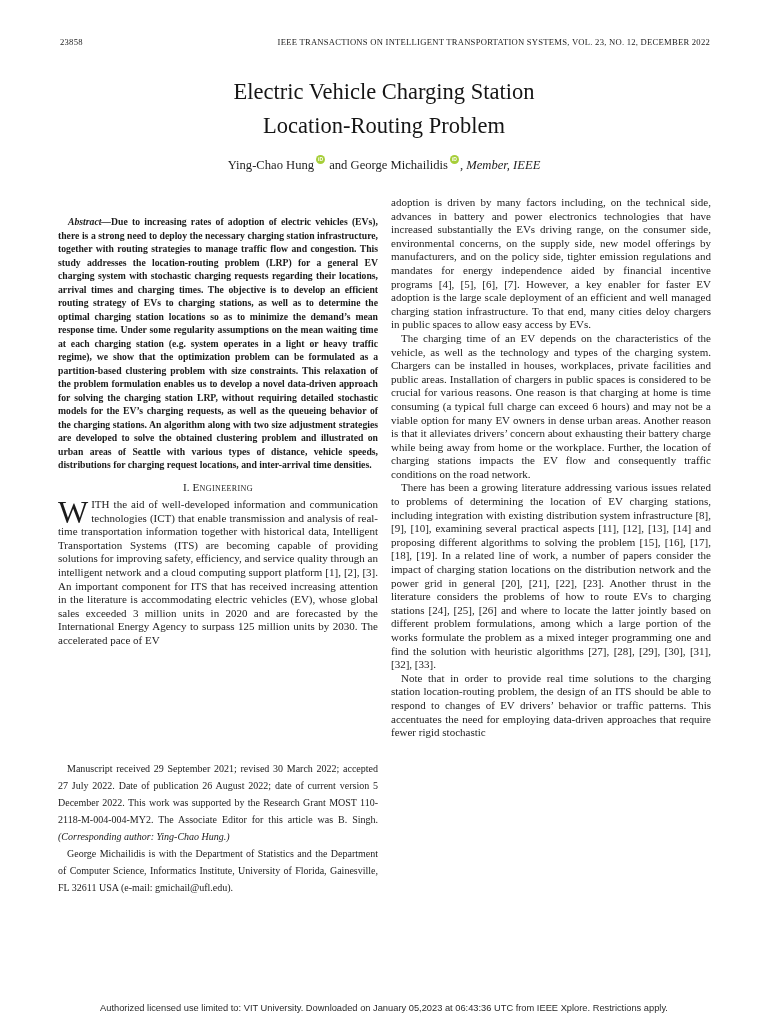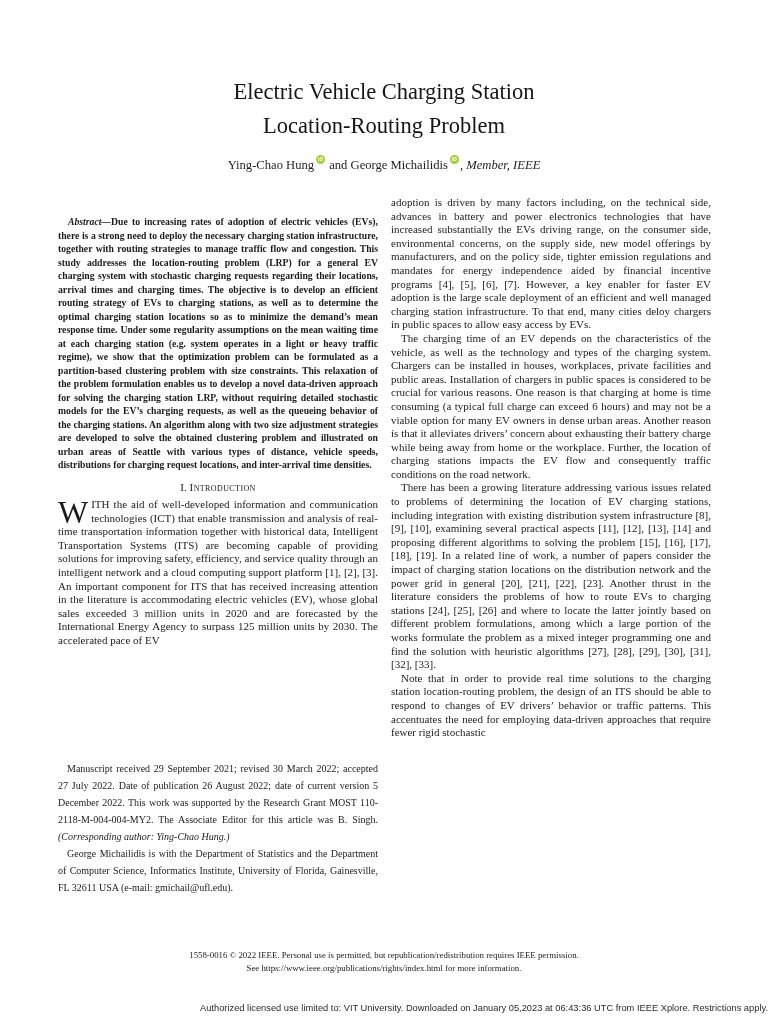--- a/index.html
+++ b/index.html
@@ -107,66 +107,66 @@
     position:absolute;
     left:0;right:0;bottom:49px;
     text-align:center;
     font-size:8.8px;
     line-height:13px;
     color:#222;
   }
   .watermark{
     position:absolute;
     left:0;right:0;bottom:11px;
-    text-align:right;
+    text-align:center;
     font-family:"Liberation Sans", sans-serif;
     font-size:9.3px;
     color:#2a2a2a;
   }
 </style>
 </head>
 <body>
 
 <div class="page">
 
+  <div class="runhead">
+    <span>23858</span>
+    <span>IEEE TRANSACTIONS ON INTELLIGENT TRANSPORTATION SYSTEMS, VOL. 23, NO. 12, DECEMBER 2022</span>
+  </div>
 
   <div class="title">
     <span class="tline">Electric Vehicle Charging Station</span>
     <span class="tline">Location-Routing Problem</span>
   </div>
 
   <div class="authors">
     <span>Ying-Chao Hung</span><span class="orcid">iD</span><span> and </span><span>George Michailidis</span><span class="orcid">iD</span><span>, </span><i>Member, IEEE</i>
   </div>
 
   <div class="columns">
 
     <div class="col col-left">
       <p class="abstract"><span class="lbl">Abstract—</span><span>Due to increasing rates of adoption of electric vehicles (EVs), there is a strong need to deploy the necessary charging station infrastructure, together with routing strategies to manage traffic flow and congestion. This study addresses the location-routing problem (LRP) for a general EV charging system with stochastic charging requests regarding their locations, arrival times and charging times. The objective is to develop an efficient routing strategy of EVs to charging stations, as well as to determine the optimal charging station locations so as to minimize the demand’s mean response time. Under some regularity assumptions on the mean waiting time at each charging station (e.g. system operates in a light or heavy traffic regime), we show that the optimization problem can be formulated as a partition-based clustering problem with size constraints. This relaxation of the problem formulation enables us to develop a novel data-driven approach for solving the charging station LRP, without requiring detailed stochastic models for the EV’s charging requests, as well as the queueing behavior of the charging stations. An algorithm along with two size adjustment strategies are developed to solve the obtained clustering problem and illustrated on urban areas of Seattle with various types of distance, vehicle speeds, distributions for charging request locations, and inter-arrival time densities.</span></p>
 
 
-      <h2 class="sec"><span>I.</span> <span class="sc">Introduction</span></h2>
+      <h2 class="sec"><span>I.</span> <span class="sc">Engineering</span></h2>
 
       <p class="intro"><span class="dropcap">W</span><span>ITH the aid of well-developed information and communication technologies (ICT) that enable transmission and analysis of real-time transportation information together with historical data, Intelligent Transportation Systems (ITS) are becoming capable of providing solutions for improving safety, efficiency, and service quality through an intelligent network and a cloud computing support platform [1], [2], [3]. An important component for ITS that has received increasing attention in the literature is accommodating electric vehicles (EV), whose global sales exceeded 3 million units in 2020 and are forecasted by the International Energy Agency to surpass 125 million units by 2030. The accelerated pace of EV</span></p>
 
       <div class="footnotes">
         <p><span>Manuscript received 29 September 2021; revised 30 March 2022; accepted 27 July 2022. Date of publication 26 August 2022; date of current version 5 December 2022. This work was supported by the Research Grant MOST 110-2118-M-004-004-MY2. The Associate Editor for this article was B. Singh. </span><span class="corr">(Corresponding author: Ying-Chao Hung.)</span></p>
         <p>George Michailidis is with the Department of Statistics and the Department of Computer Science, Informatics Institute, University of Florida, Gainesville, FL 32611 USA (e-mail: gmichail@ufl.edu).</p>
       </div>
     </div>
 
     <div class="col col-right">
       <p class="cont">adoption is driven by many factors including, on the technical side, advances in battery and power electronics technologies that have increased substantially the EVs driving range, on the consumer side, environmental concerns, on the supply side, new model offerings by manufacturers, and on the policy side, tighter emission regulations and mandates for energy independence aided by financial incentive programs [4], [5], [6], [7]. However, a key enabler for faster EV adoption is the large scale deployment of an efficient and well managed charging station infrastructure. To that end, many cities deloy chargers in public spaces to allow easy access by EVs.</p>
       <p>The charging time of an EV depends on the characteristics of the vehicle, as well as the technology and types of the charging system. Chargers can be installed in houses, workplaces, private facilities and public areas. Installation of chargers in public spaces is considered to be crucial for various reasons. One reason is that charging at home is time consuming (a typical full charge can exceed 6 hours) and may not be a viable option for many EV owners in dense urban areas. Another reason is that it alleviates drivers’ concern about exhausting their battery charge while being away from home or the workplace. Further, the location of charging stations impacts the EV flow and consequently traffic conditions on the road network.</p>
       <p>There has been a growing literature addressing various issues related to problems of determining the location of EV charging stations, including integration with existing distribution system infrastructure [8], [9], [10], examining several practical aspects [11], [12], [13], [14] and proposing different algorithms to solving the problem [15], [16], [17], [18], [19]. In a related line of work, a number of papers consider the impact of charging station locations on the distribution network and the power grid in general [20], [21], [22], [23]. Another thrust in the literature considers the problems of how to route EVs to charging stations [24], [25], [26] and where to locate the latter jointly based on different problem formulations, among which a large portion of the works formulate the problem as a mixed integer programming one and find the solution with heuristic algorithms [27], [28], [29], [30], [31], [32], [33].</p>
       <p>Note that in order to provide real time solutions to the charging station location-routing problem, the design of an ITS should be able to respond to changes of EV drivers’ behavior or traffic patterns. This accentuates the need for employing data-driven approaches that require fewer rigid stochastic</p>
     </div>
 
   </div>
 
-  <div class="ieee-footer">
-    <div>1558-0016 © 2022 IEEE. Personal use is permitted, but republication/redistribution requires IEEE permission.</div>
-    <div>See https://www.ieee.org/publications/rights/index.html for more information.</div>
-  </div>
 
   <div class="watermark">Authorized licensed use limited to: VIT University. Downloaded on January 05,2023 at 06:43:36 UTC from IEEE Xplore.  Restrictions apply.</div>
 
 </div>
 
 </body></html>

